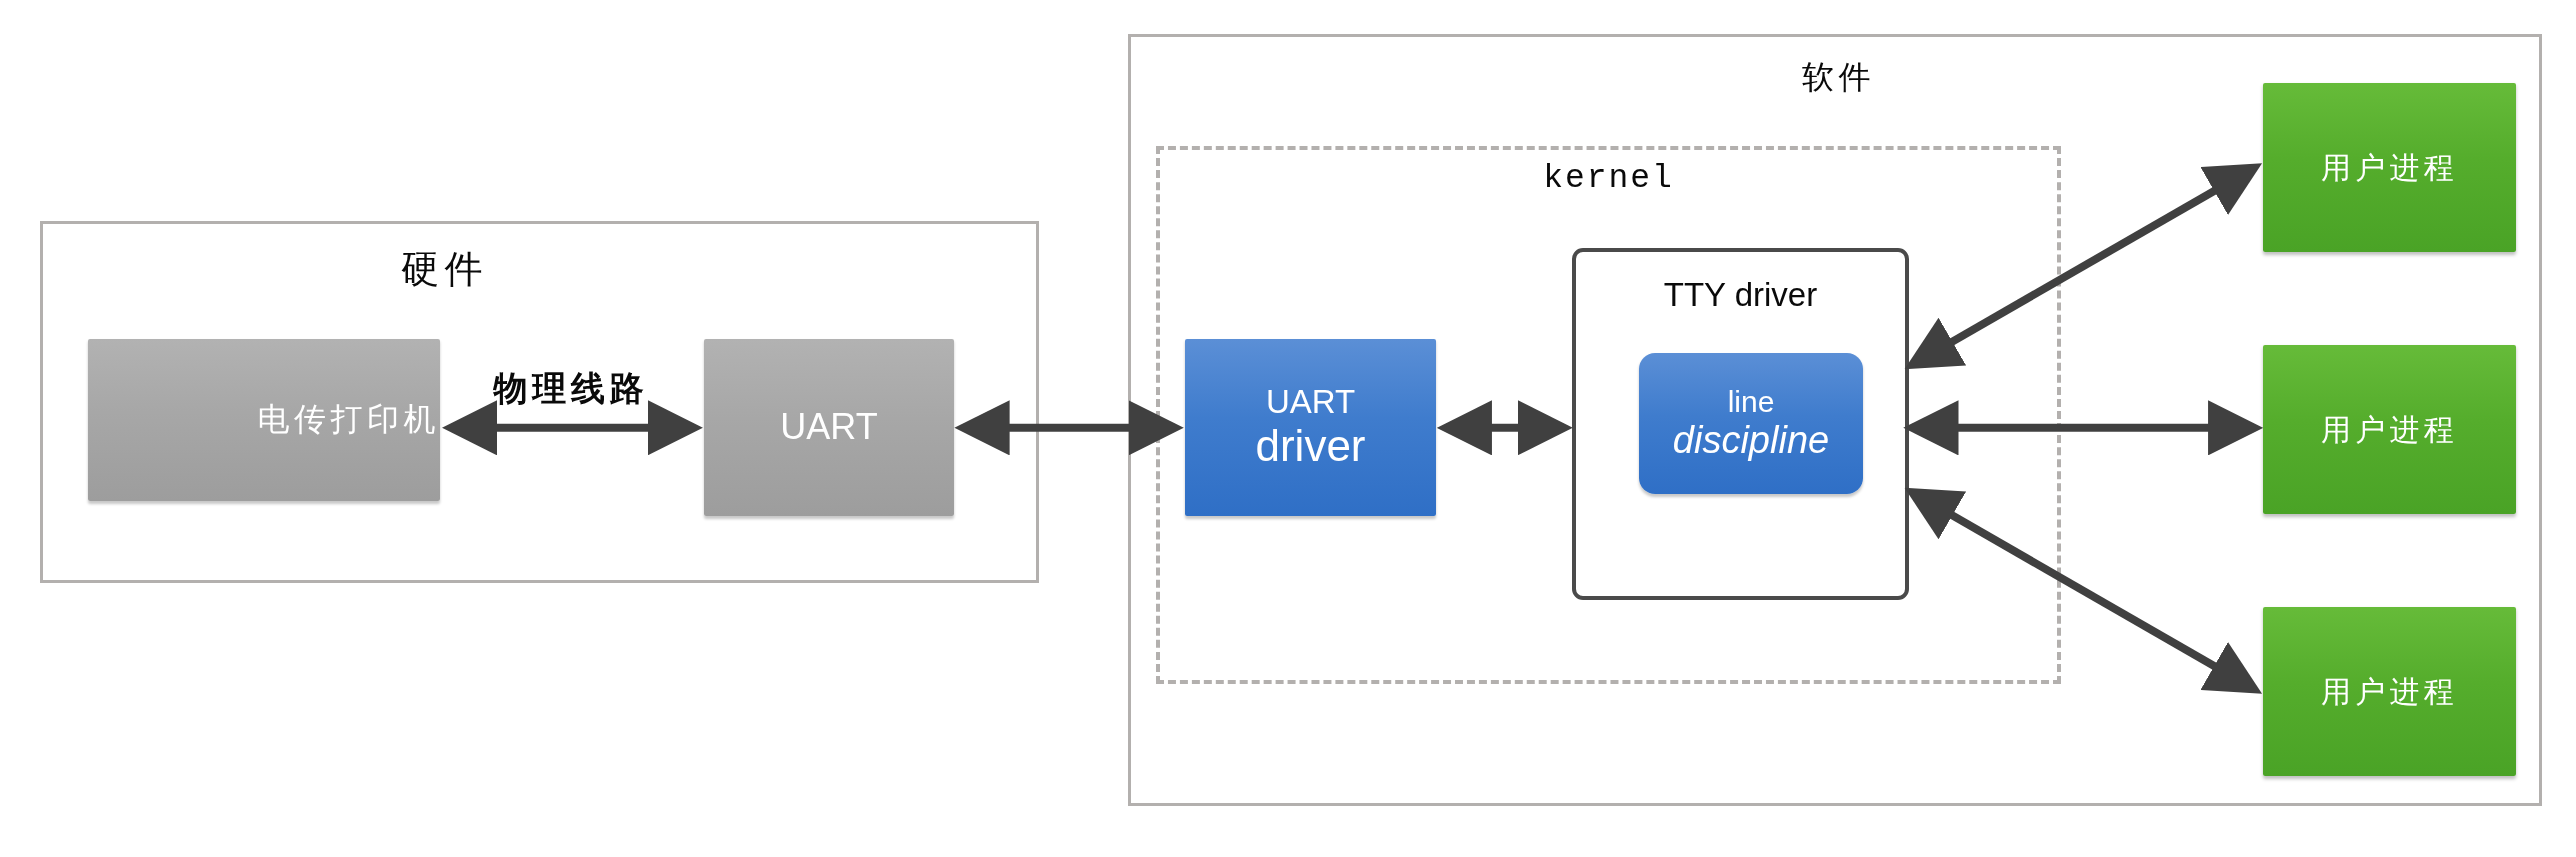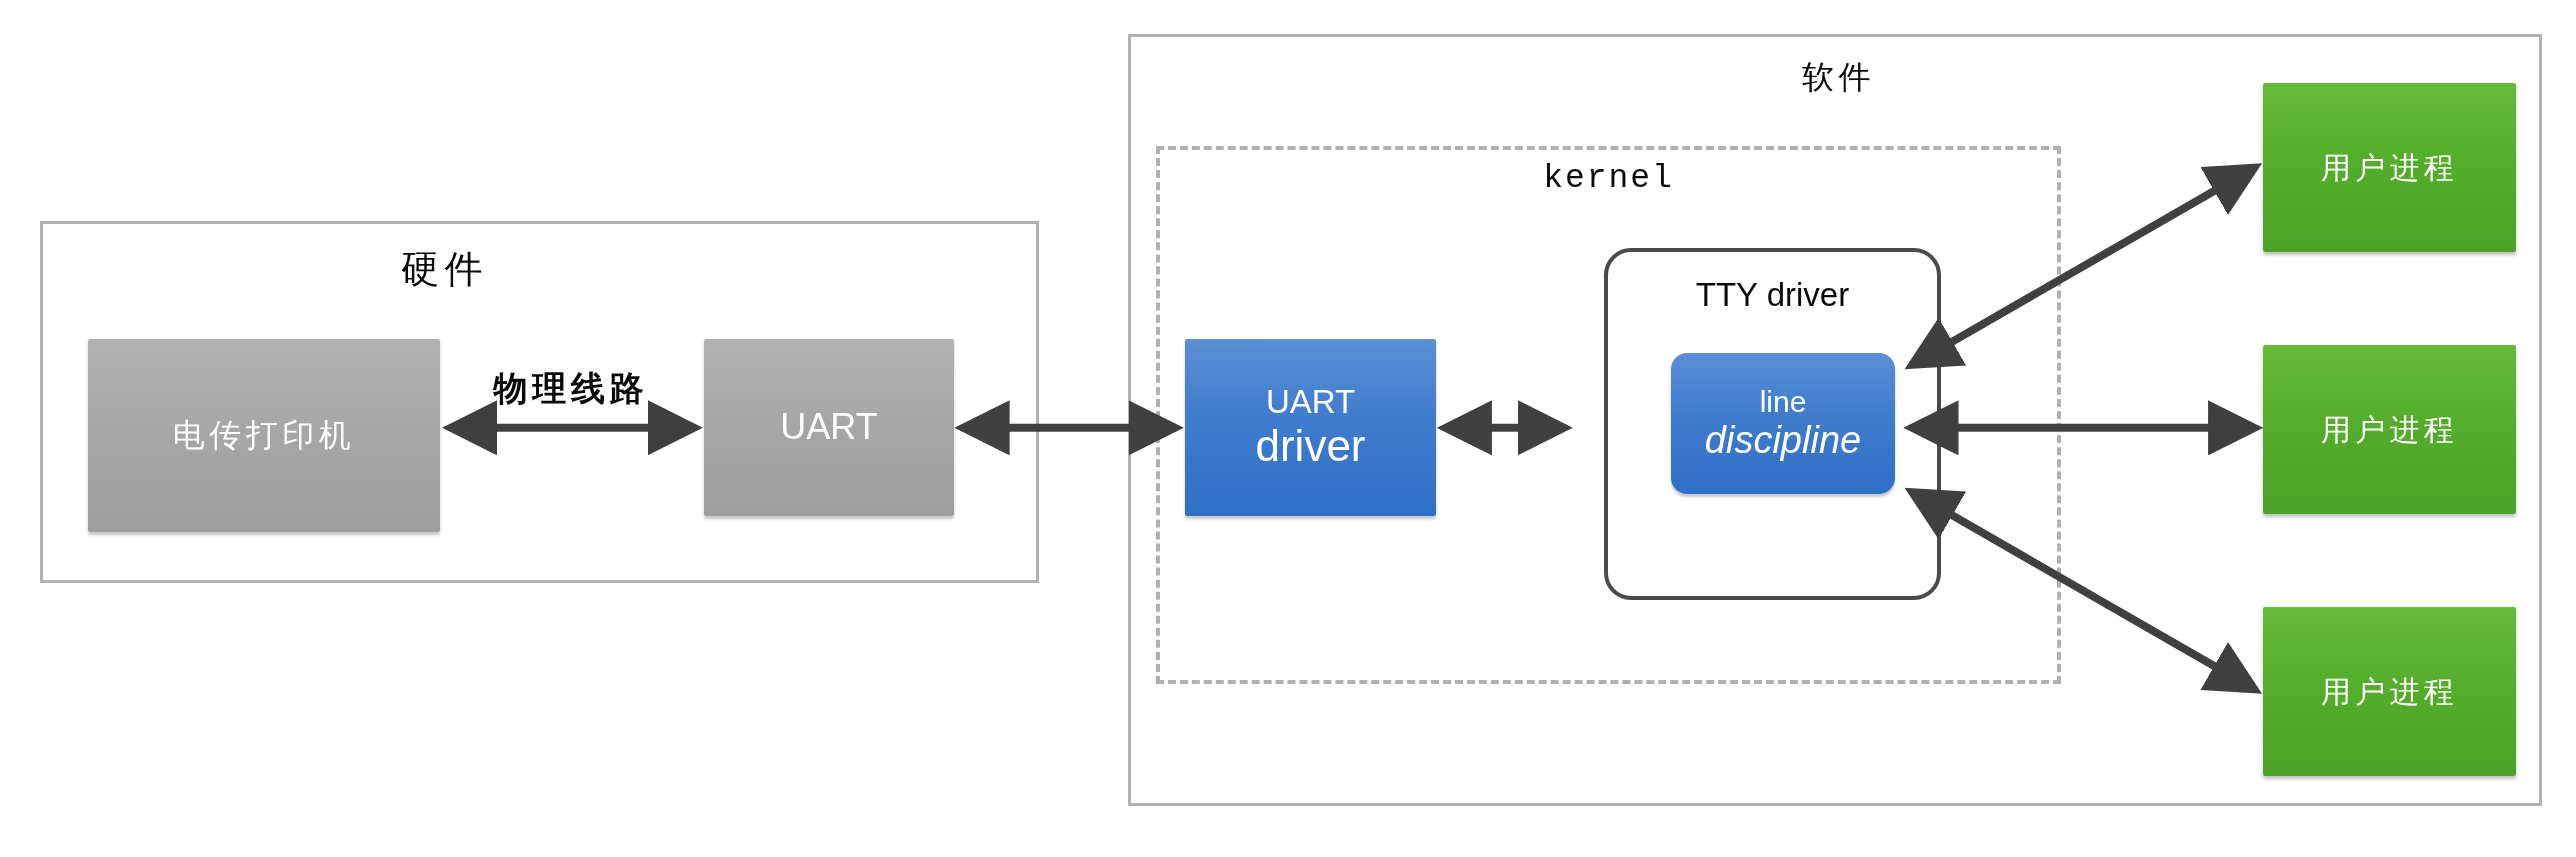--- a/index.html
+++ b/index.html
@@ -21,40 +21,40 @@
   .node.blue{background:linear-gradient(180deg,#5b8fd6 0%,#3f7ccd 45%,#2f6fc6 100%);
     box-shadow:0 2.2px 2.9px rgba(0,0,0,.22);}
   .node.green{background:linear-gradient(180deg,#66bb39 0%,#55ad2c 45%,#4aa326 100%);
     box-shadow:0 2.9px 3.6px rgba(0,0,0,.25);}
 
   .node .lbl{display:block;}
   .lat{font-family:"Liberation Sans",sans-serif;font-weight:400;}
   .han{font-family:"Liberation Serif",serif;letter-spacing:.14em;}
 
   .ttybox{position:absolute;box-sizing:border-box;border:4.3px solid #4a4a4a;
-    border-radius:27px;background:#ffffff;margin-left:32px;}
+    border-radius:11px;background:#ffffff;}
   .tty-cap{position:absolute;width:100%;text-align:center;color:#0a0a0a;
     font-family:"Liberation Sans",sans-serif;white-space:nowrap;}
 
   .edge-label{position:absolute;color:#0a0a0a;font-family:"Liberation Serif",serif;
     font-weight:700;white-space:nowrap;text-align:center;}
 
   svg.arrows{position:absolute;left:0;top:0;width:2576px;height:857px;
     pointer-events:none;overflow:visible;}
 </style>
 </head>
 <body>
 
 <div id="stage">
 
   <div class="panel" style="left:40px;top:221px;width:999px;height:362px;"></div>
 
   <div class="panel-title han" style="left:40px;top:244px;width:809px;font-size:38px;">硬件</div>
 
-  <div class="node gray" style="left:88px;top:339px;width:352px;height:193px;">
+  <div class="node gray" style="left:88px;top:339px;width:352px;height:162px;justify-content:flex-end;">
     <span class="lbl han" style="font-size:32px;">电传打印机</span>
   </div>
 
   <div class="node gray" style="left:704px;top:339px;width:250px;height:177px;">
     <span class="lbl lat" style="font-size:36px;">UART</span>
   </div>
 
   <div class="edge-label han" style="left:439px;top:366px;width:264px;font-size:34px;">物理线路</div>
 
   <div class="panel" style="left:1128px;top:34px;width:1414px;height:772px;"></div>

